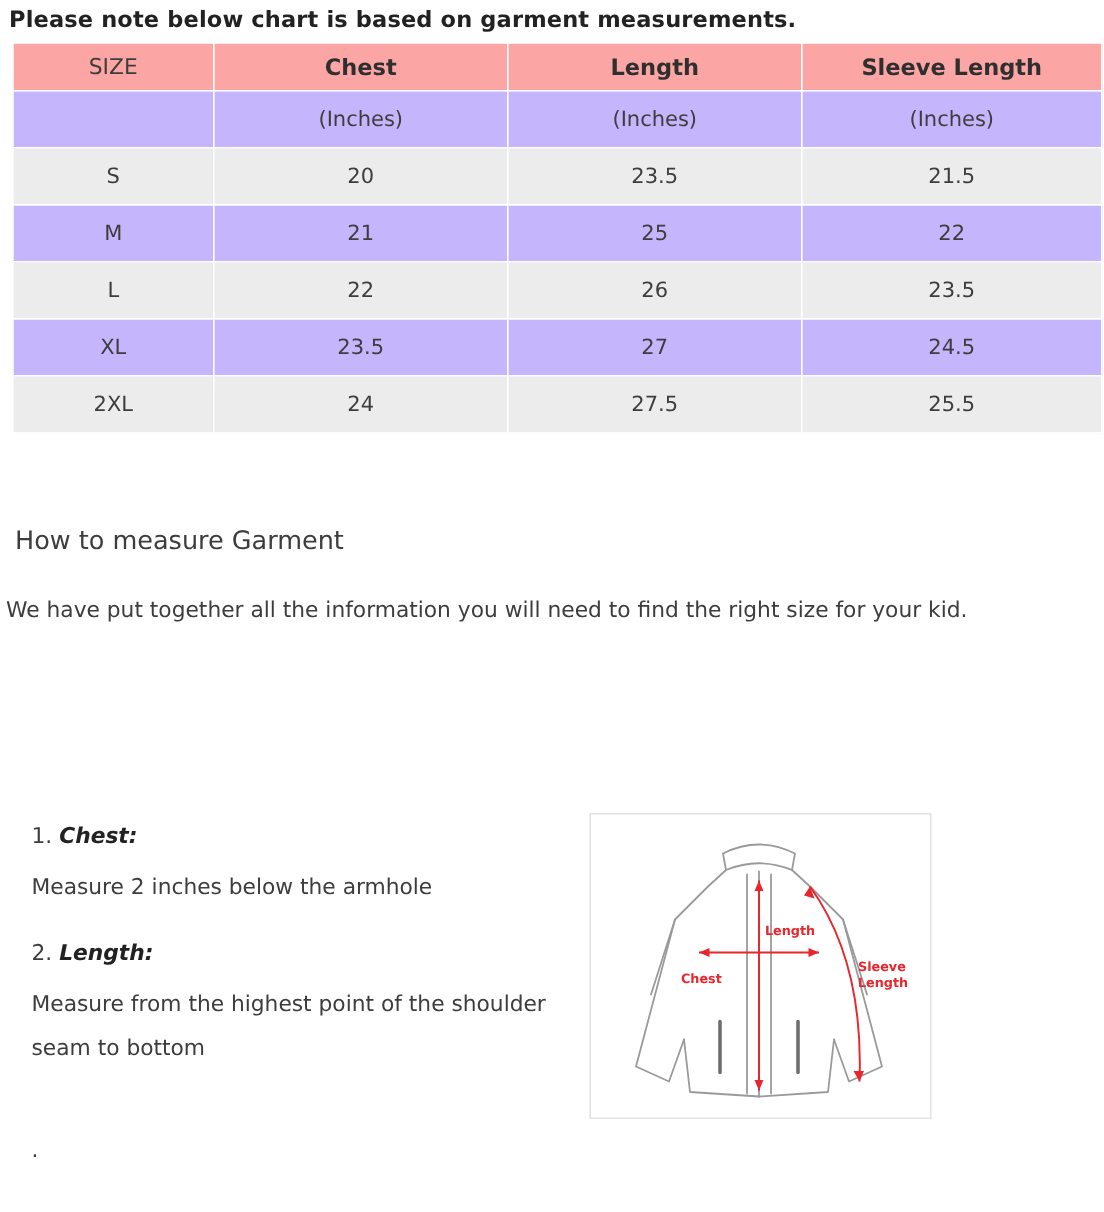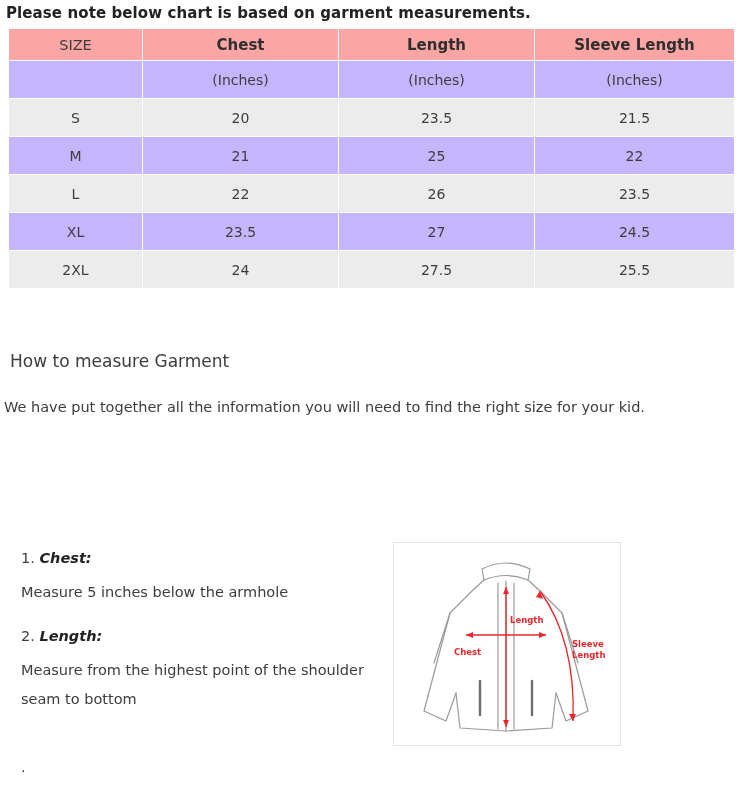--- a/index.html
+++ b/index.html
@@ -180,21 +180,21 @@
   <div class="section-title">How to measure Garment</div>
   <div class="intro">We have put together all the information you will need to find the right size for your kid.</div>
 
   <div class="lower">
 
     <div class="steps">
       <div class="step-head">
         <span>1.</span>
         <b>Chest:</b>
       </div>
-      <div class="step-body">Measure 5 inches below the armhole</div>
+      <div class="step-body">Measure 2 inches below the armhole</div>
 
       <div class="step-head">
         <span>2.</span>
         <b>Length:</b>
       </div>
       <div class="step-body">Measure from the highest point of the shoulder seam to bottom</div>
 
       <div class="dot">.</div>
     </div>
 

